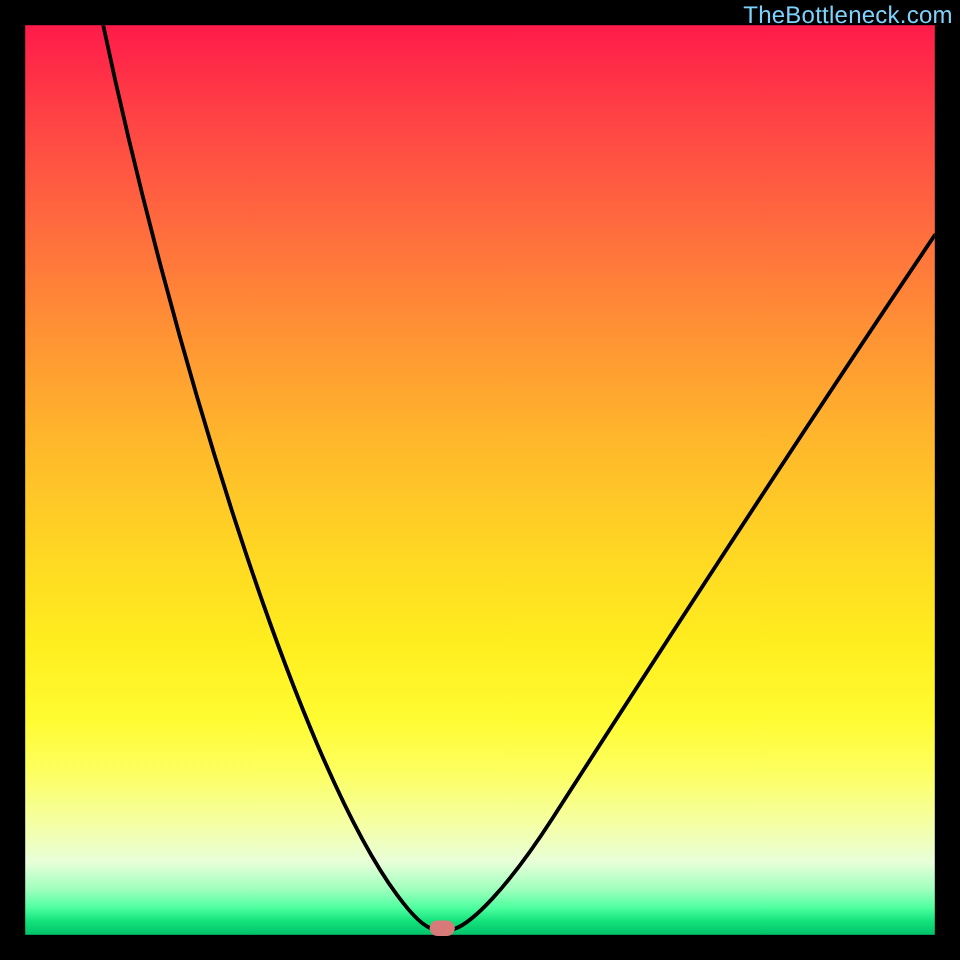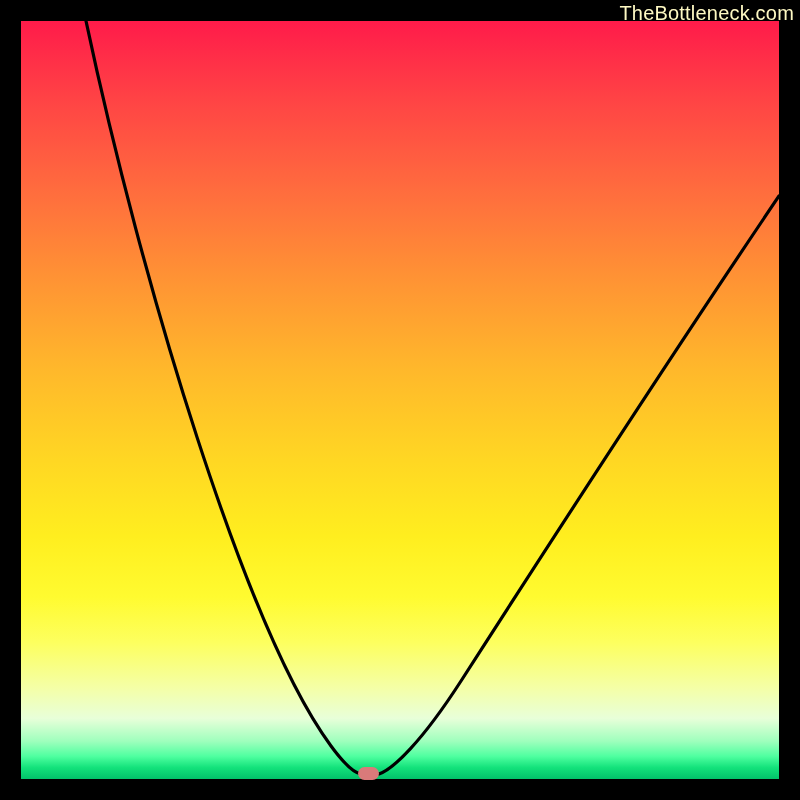--- a/index.html
+++ b/index.html
@@ -42,21 +42,21 @@
       #9fffbd 95%,
       #4fffa0 97%,
       #13e27b 98.5%,
       #02c26a 100%
     );
   }
   .watermark {
     position: absolute;
     top: 2px;
     right: 6px;
-    color: #fef9c3;
+    color: #7dd3fc;
     font-size: 20px;
     font-weight: 500;
     letter-spacing: 0.2px;
     user-select: none;
   }
   svg.curve {
     position: absolute;
     top: 0;
     left: 0;
     width: 758px;

